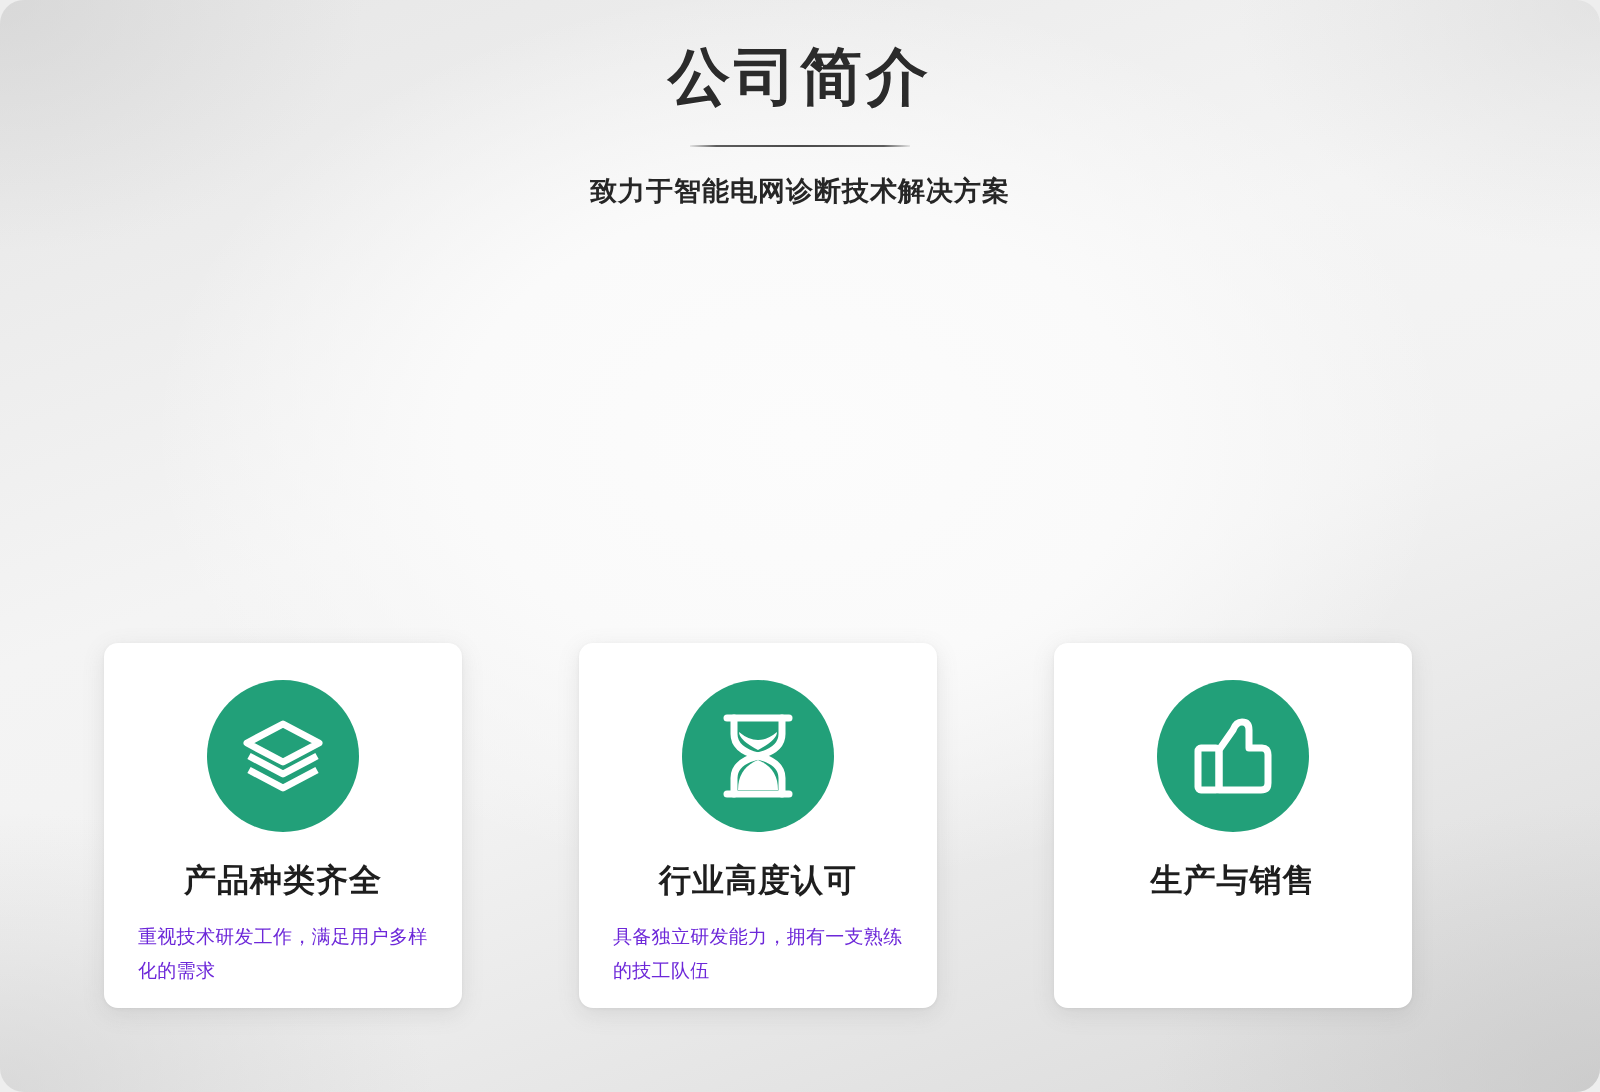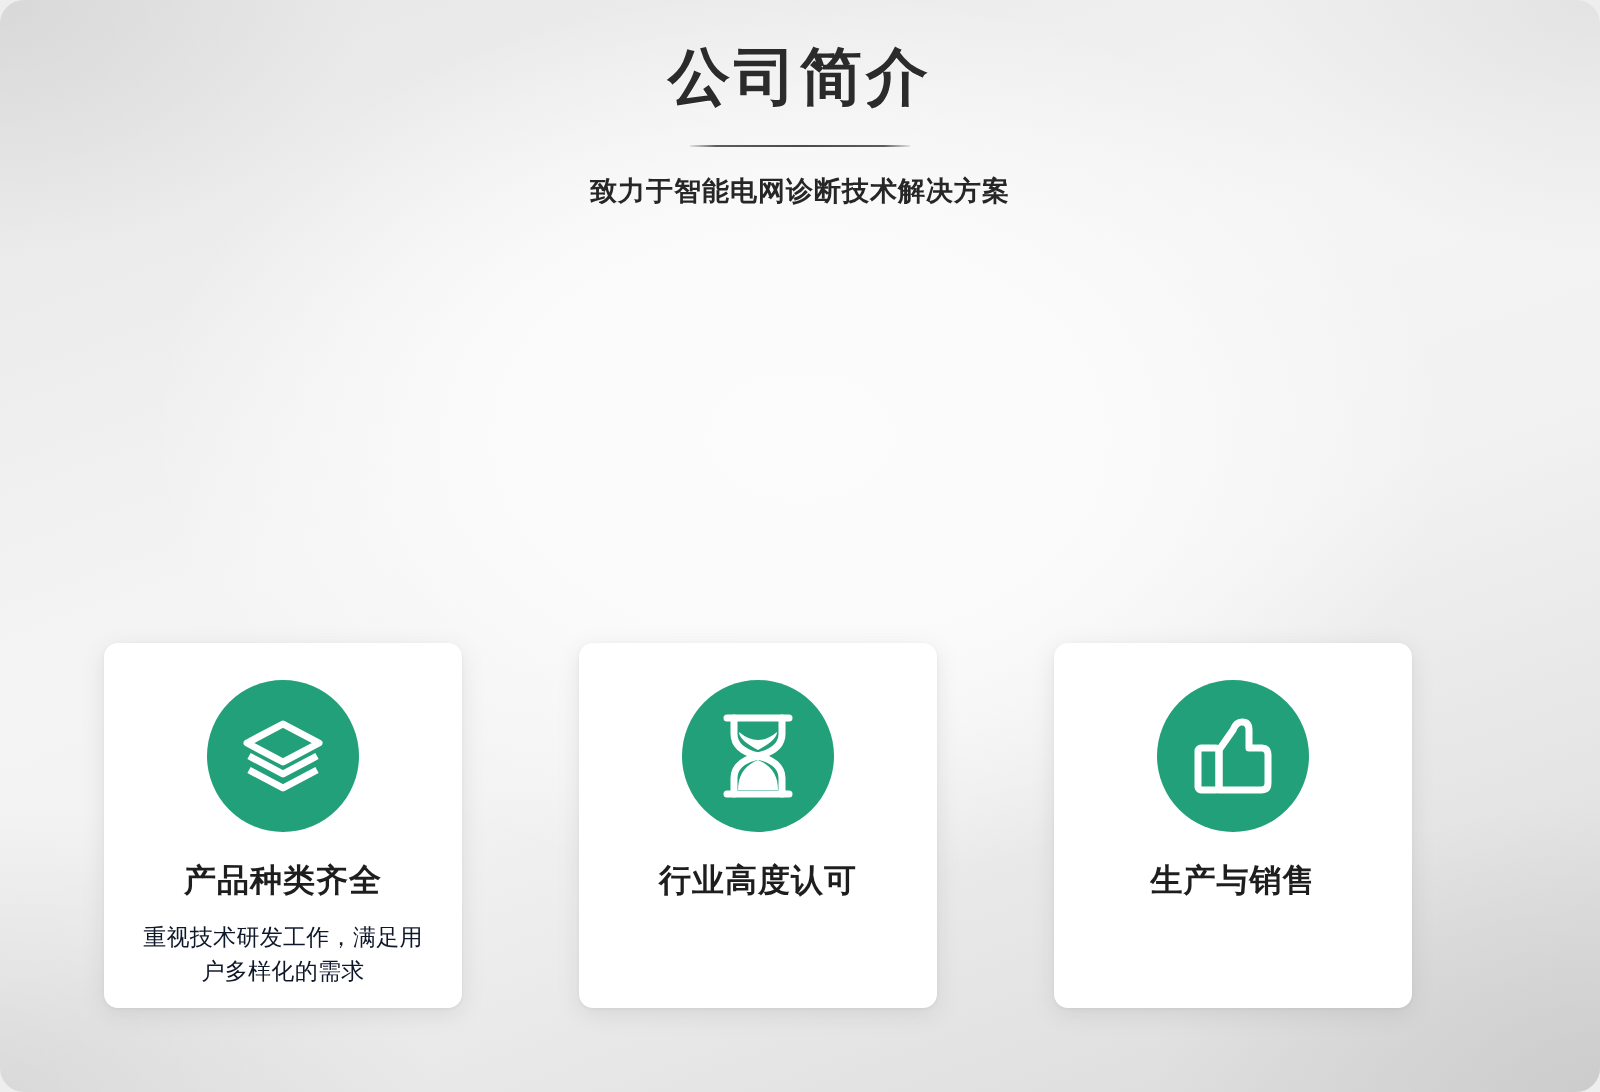--- a/index.html
+++ b/index.html
@@ -121,24 +121,23 @@
     margin-top: 31px;
     font-size: 32px;
     font-weight: 700;
     color: #1e1e1e;
     letter-spacing: 1px;
     line-height: 1.1;
   }
   .card-desc {
     margin-top: 22px;
     width: 290px;
-    text-align: center;
-    font-size: 23px;
+    font-size: 19px;
     line-height: 34px;
-    color: #0f172a;
+    color: #6d28d9;
     letter-spacing: 0.3px;
   }
 </style>
 </head>
 <body>
 
 <div id="page">
   <div id="content">
 
     <div class="header">
@@ -171,20 +170,21 @@
               <line x1="13" y1="8" x2="75" y2="8"></line>
               <line x1="13" y1="84" x2="75" y2="84"></line>
               <path d="M20 8 L20 24 Q20 40 44 46 Q68 40 68 24 L68 8"></path>
               <path d="M20 84 L20 68 Q20 52 44 46 Q68 52 68 68 L68 84"></path>
             </g>
             <path d="M25 22 Q44 38 63 22 Q63 30 44 40 Q25 30 25 22 Z" fill="#ffffff"></path>
             <path d="M24 80 Q24 58 44 50 Q64 58 64 80 Z" fill="#ffffff"></path>
           </svg>
         </div>
         <div class="card-title">行业高度认可</div>
+        <div class="card-desc">具备独立研发能力，拥有一支熟练的技工队伍</div>
       </div>
 
       <div class="card">
         <div class="card-icon">
           <svg width="92" height="92" viewBox="0 0 92 92" aria-hidden="true">
             <g fill="none" stroke="#ffffff" stroke-width="7" stroke-linejoin="round" stroke-linecap="round">
               <rect x="11" y="38" width="21" height="42" rx="3"></rect>
               <path d="M32 40 L46 20 Q49 12 55 12 Q62 12 62 20 L62 38 L75 38 Q81 38 81 45 L81 73 Q81 80 74 80 L32 80 Z"></path>
             </g>
           </svg>

